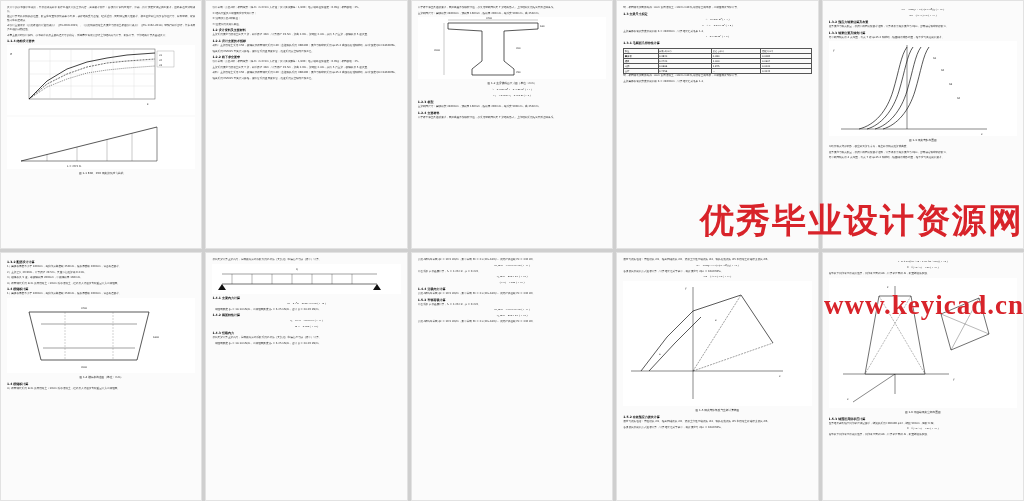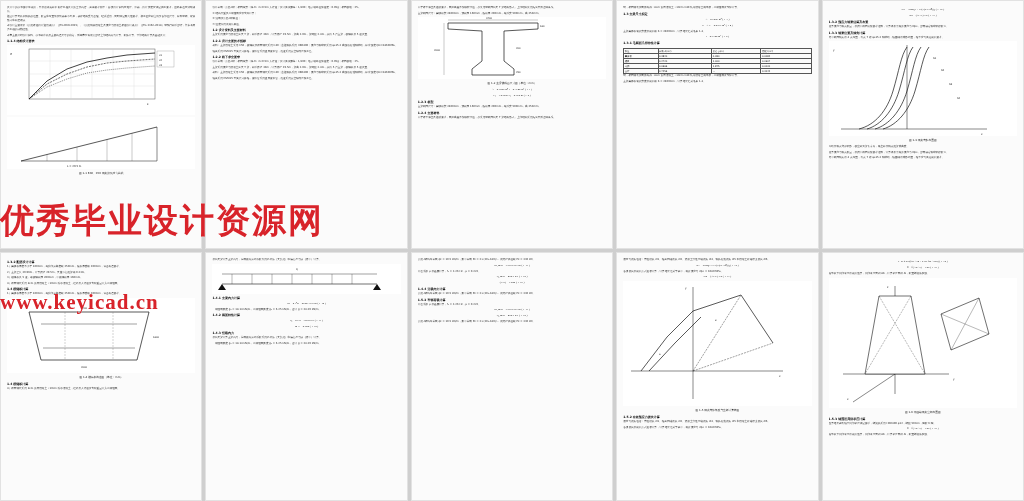--- a/index.html
+++ b/index.html
@@ -67,28 +67,28 @@
   }
   .figbox{
     margin:2px auto 1px auto;
     position:relative;
     background:#fff;
   }
   
   .wm{
     position:absolute;
     left:0;right:0;
-    text-align:left;
+    text-align:right;
     pointer-events:none;
     color:#d8232a;
     font-weight:bold;
     text-shadow:0 0 1px rgba(255,255,255,.8);
   }
   .wm1{top:198px;font-size:34px;letter-spacing:2px;}
-  .wm2{top:290px;font-size:21px;letter-spacing:1px;font-family:"Liberation Serif","DejaVu Serif",serif;}
+  .wm2{top:290px;font-size:27px;letter-spacing:1px;font-family:"Liberation Serif","DejaVu Serif",serif;}
   
   svg{display:block;}
 </style>
 </head>
 <body>
 
 <div class="sheet">
 
   <div class="page">
     <div class="page-inner">

